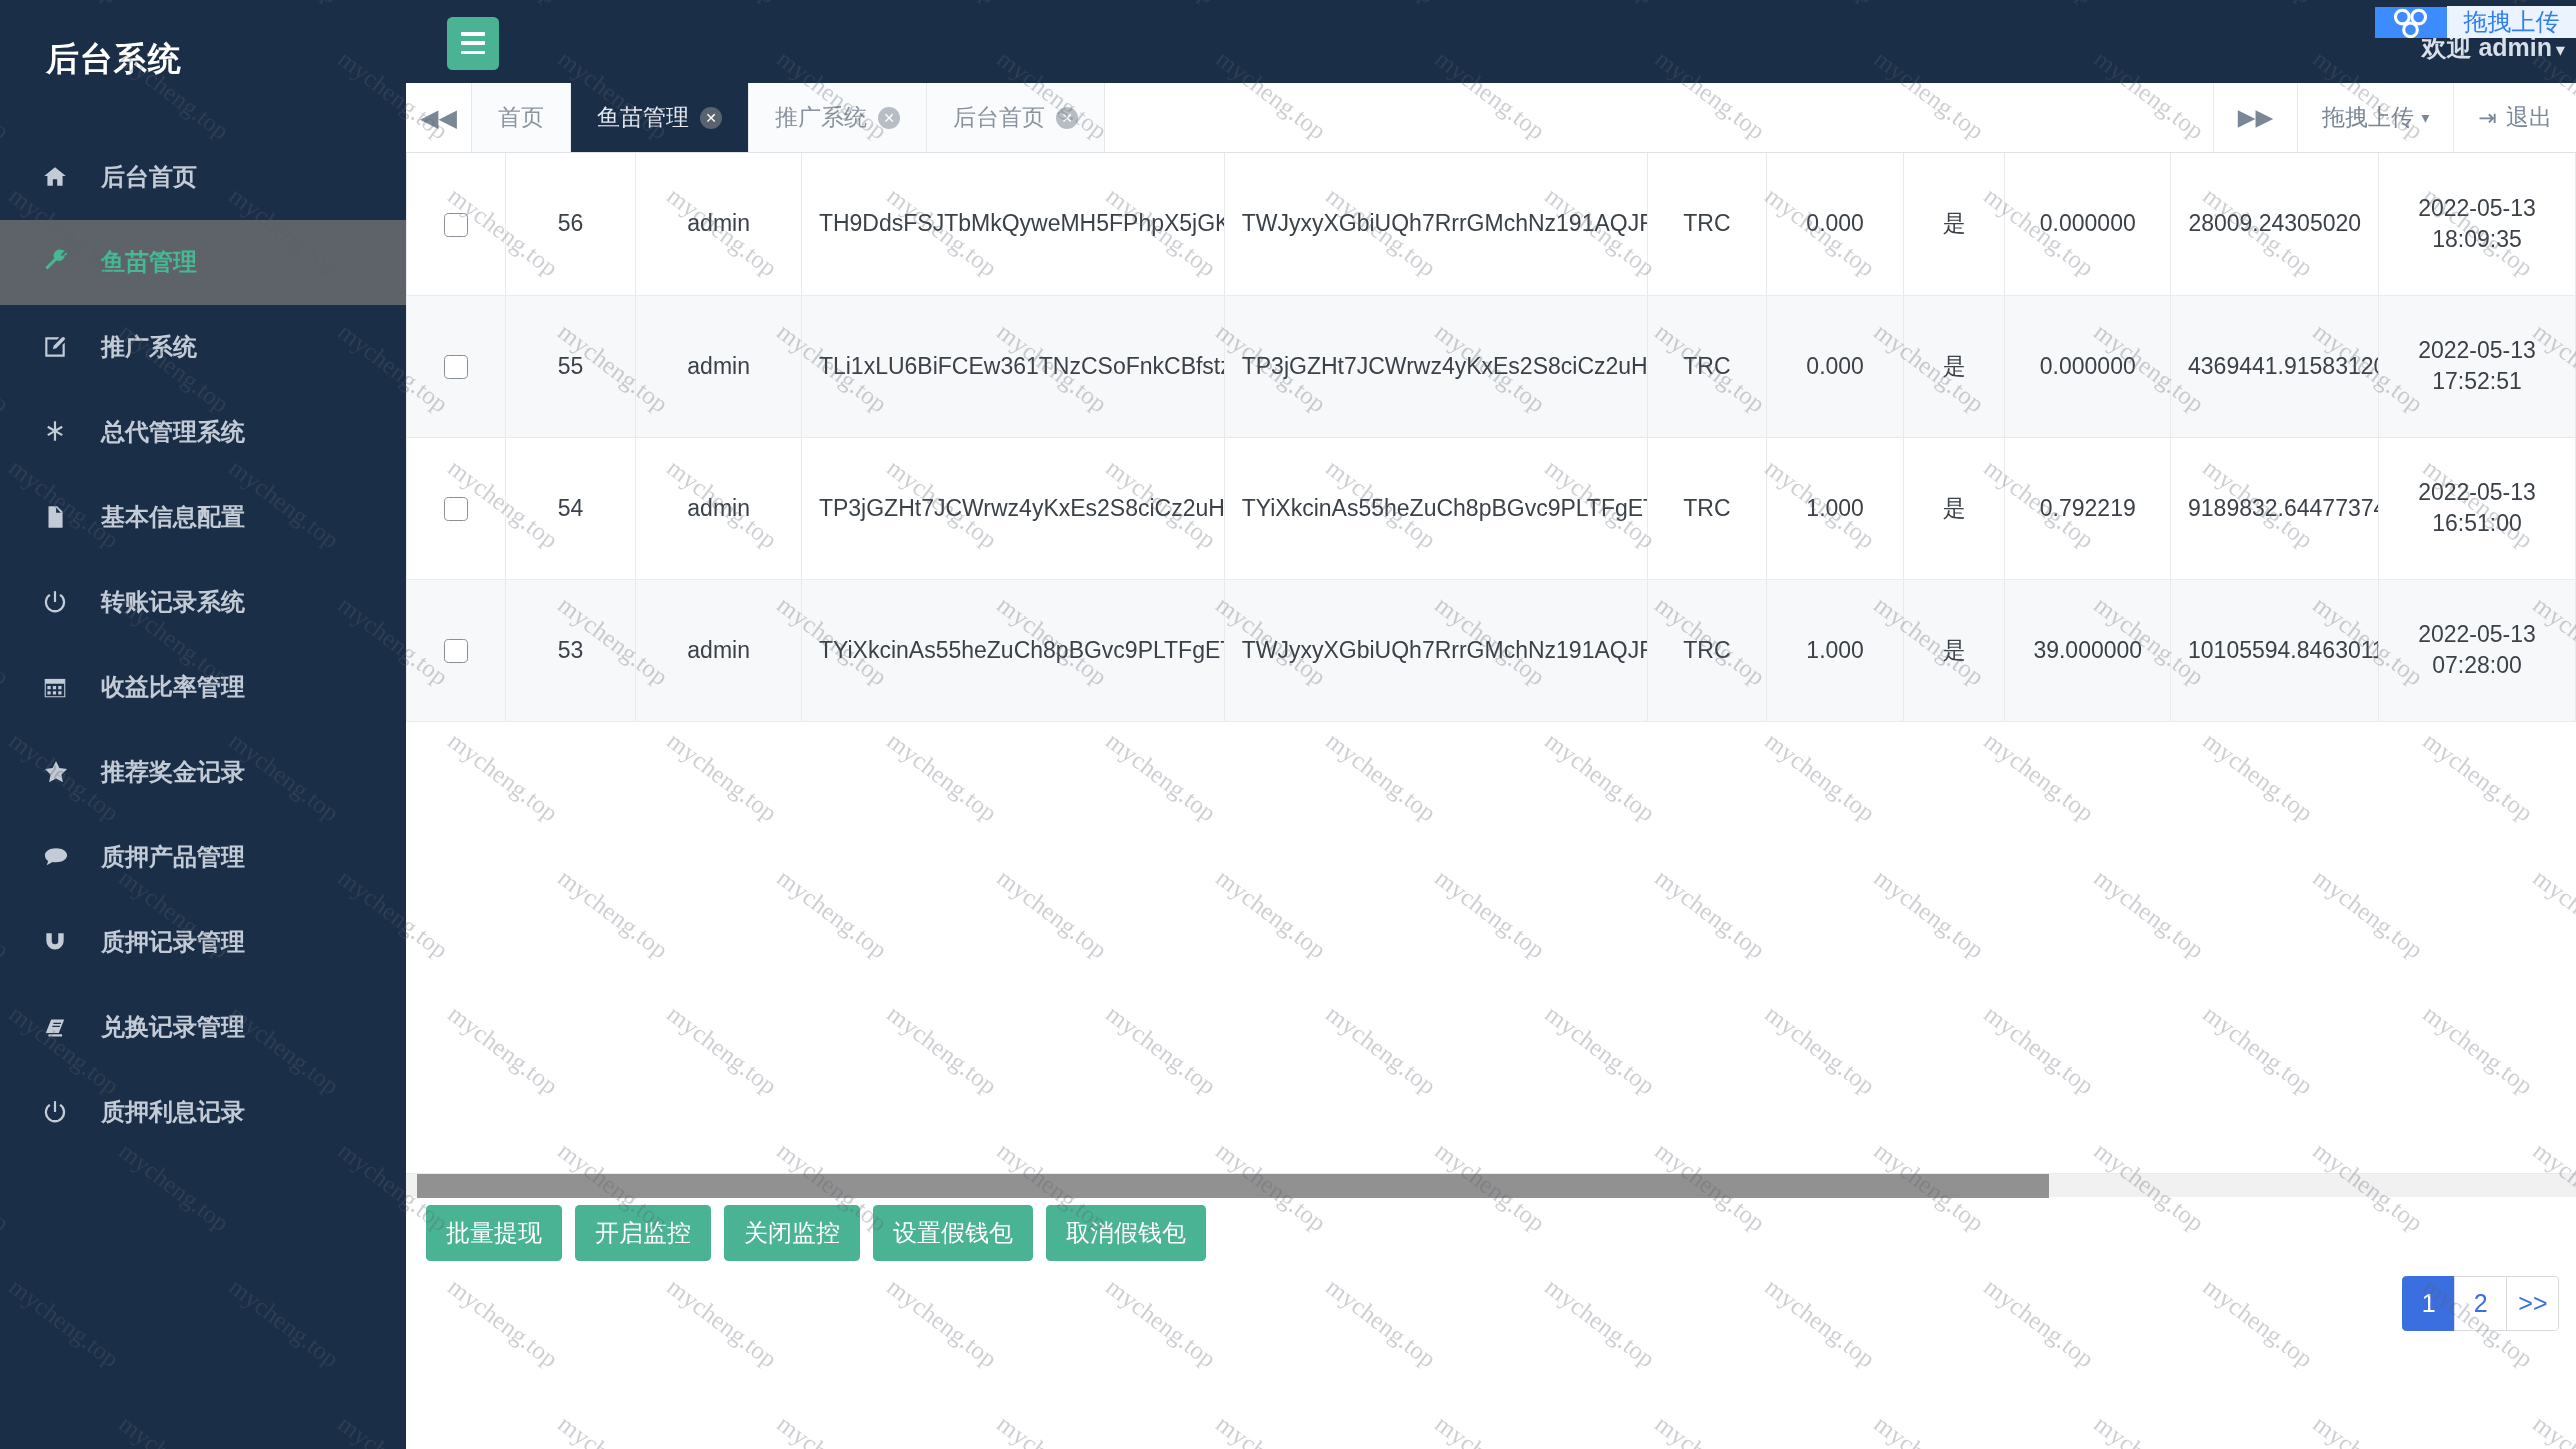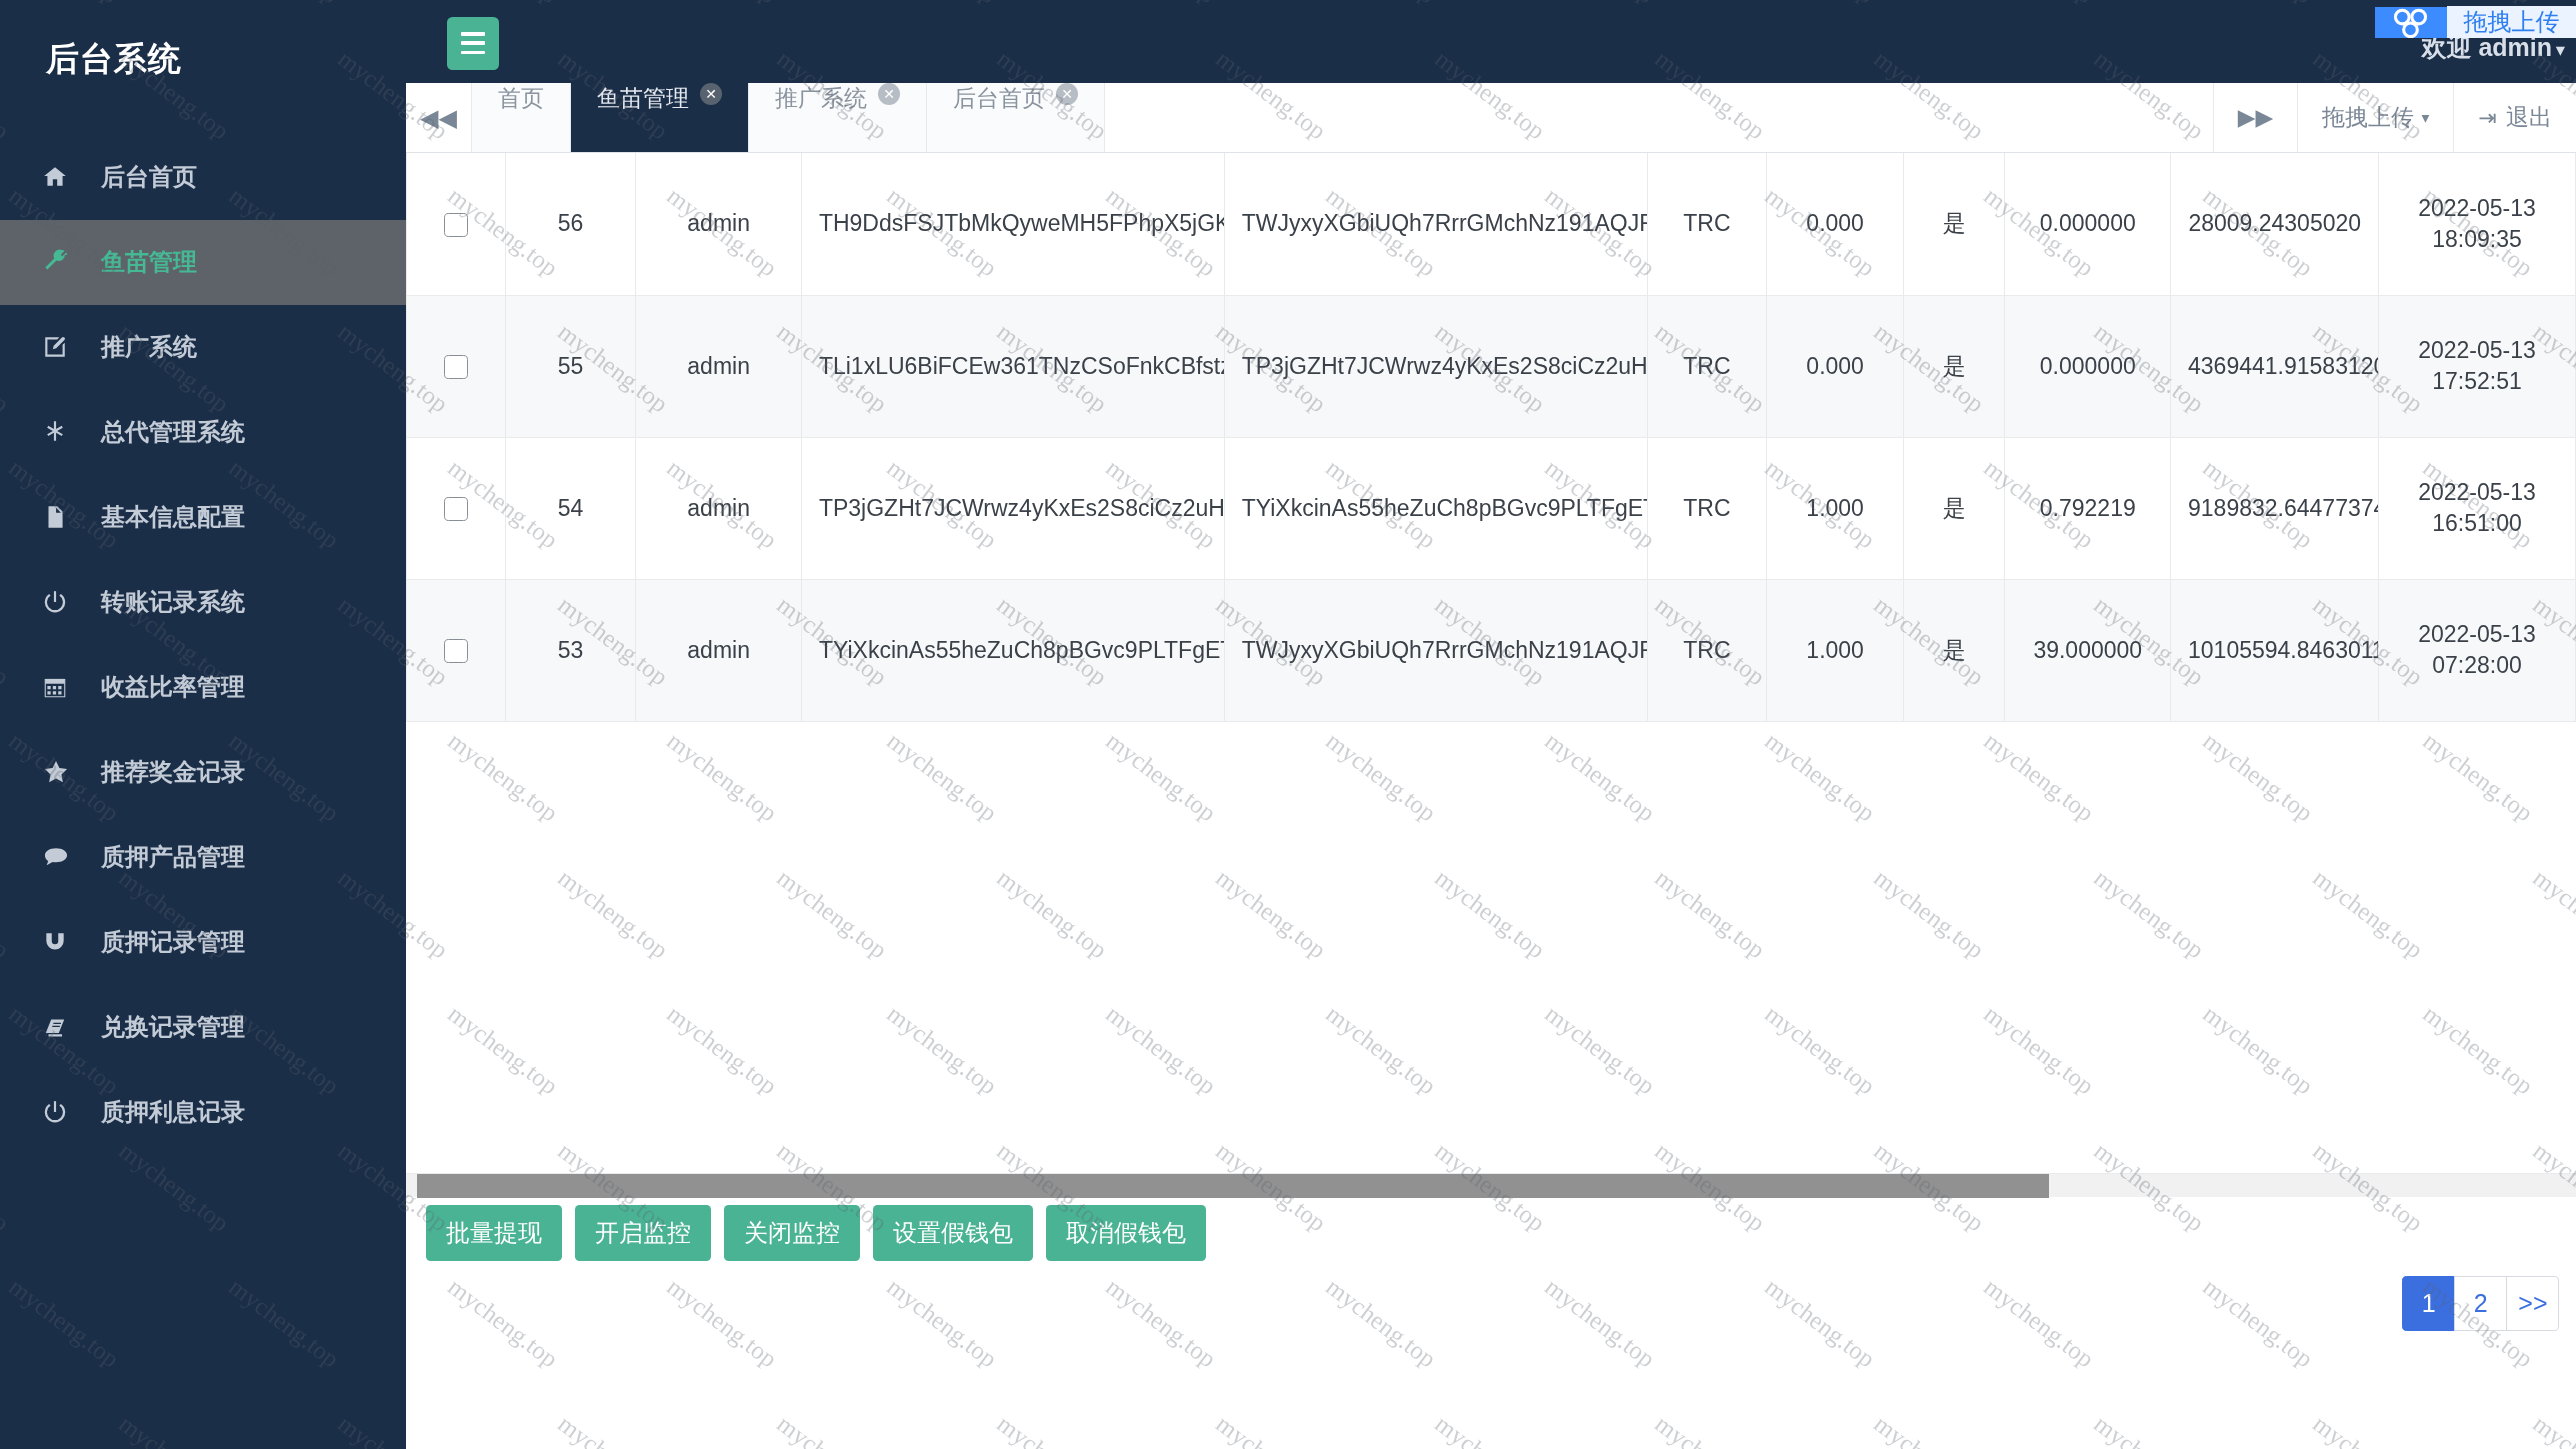--- a/index.html
+++ b/index.html
@@ -80,21 +80,21 @@
     background: #ffffff;
     border-bottom: 0.9px solid #dfe3e8;
     display: flex; align-items: stretch;
   }
   .tab-nav {
     width: 66px; display: flex; align-items: center; justify-content: center;
     border-right: 0.9px solid #e6e9ed;
     color: #7a8796; font-size: 24px; cursor: pointer; background: #fff;
   }
   .tab {
-    display: flex; align-items: flex-start; justify-content: center;
+    display: flex; align-items: center; justify-content: center;
     padding: 0 26px;
     border-right: 0.9px solid #e6e9ed;
     background: #fafbfc;
     color: #8a949f; font-size: 23px;
     cursor: pointer; white-space: nowrap;
   }
   .tab.active { background: #1b2e48; color: #e6eaf0; }
   .tab .x {
     display: inline-flex; align-items: center; justify-content: center;
     width: 22px; height: 22px; border-radius: 50%;

